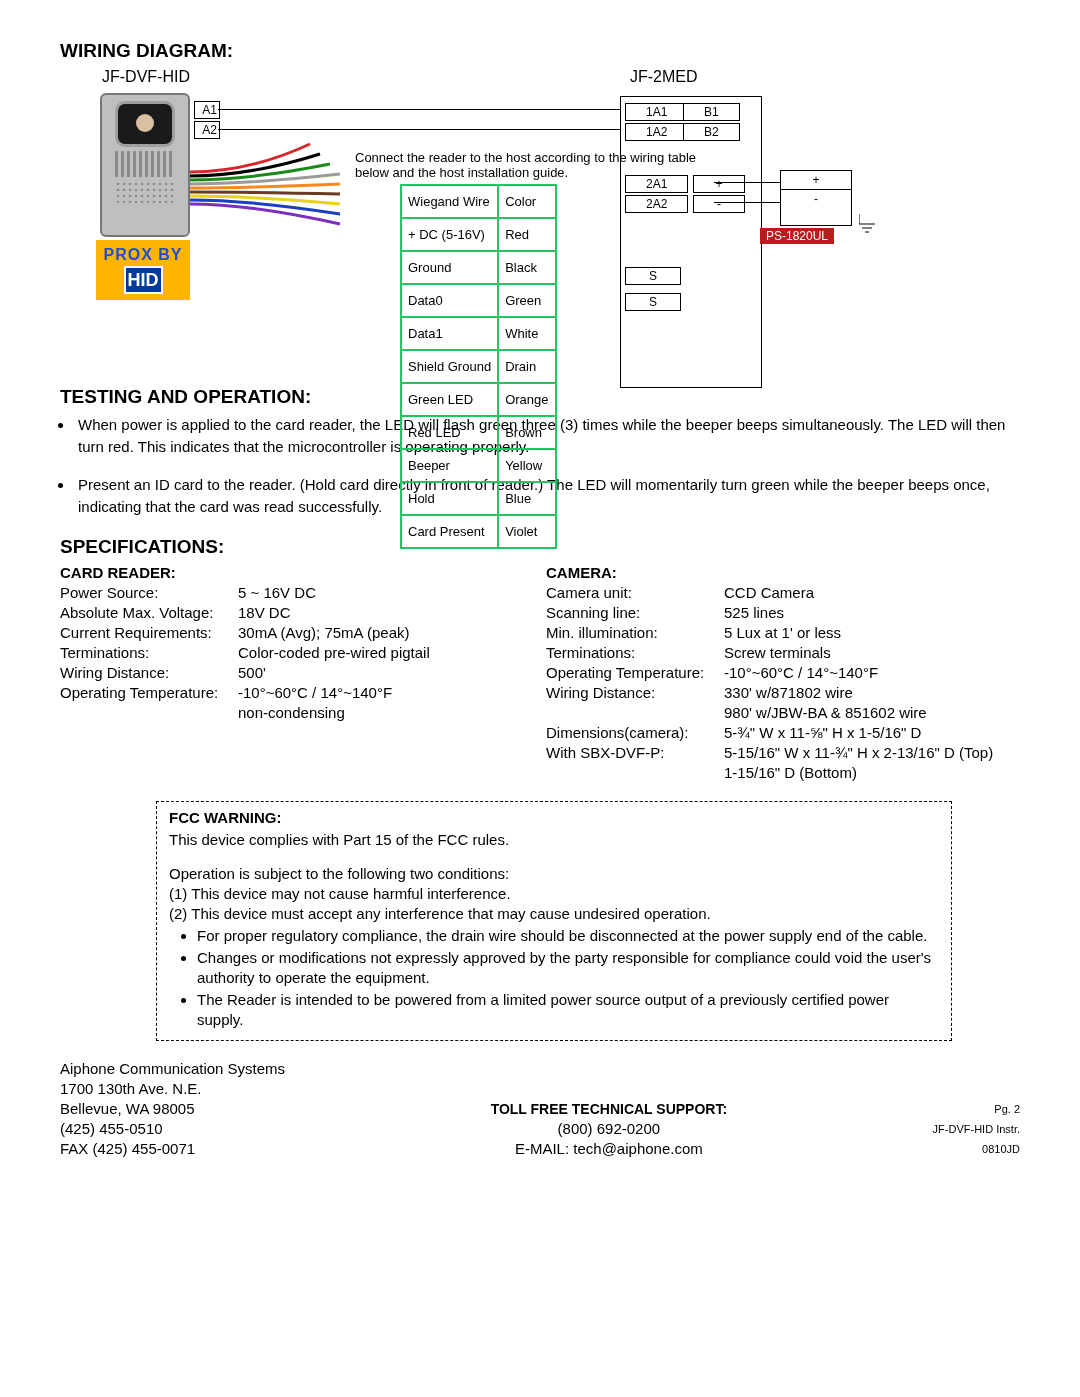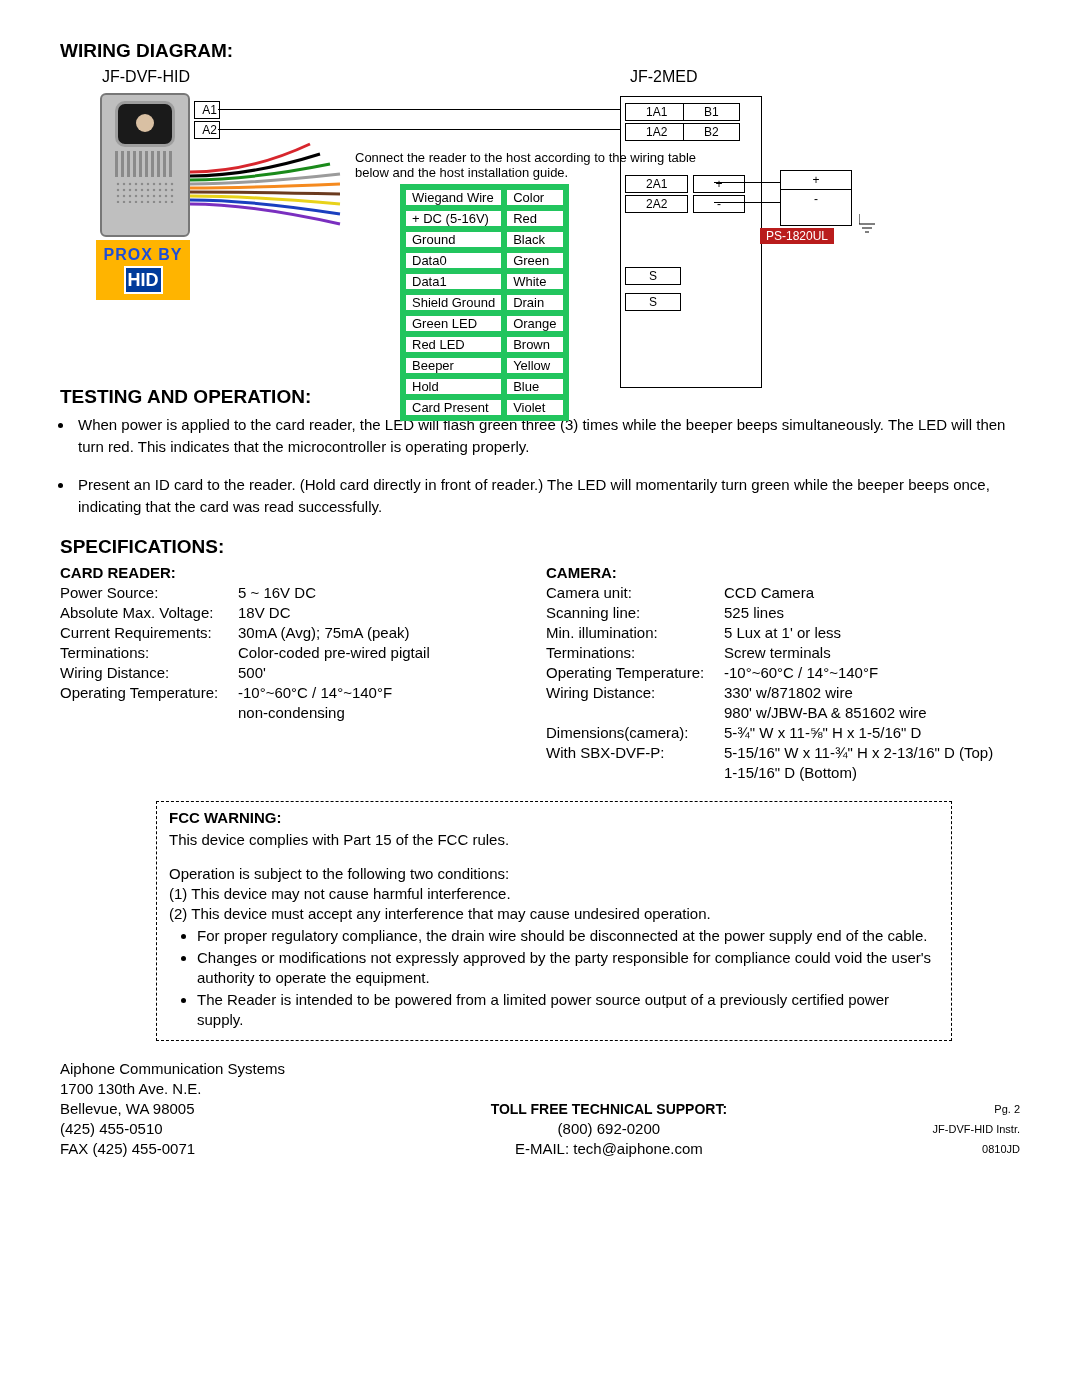--- a/index.html
+++ b/index.html
@@ -14,21 +14,21 @@
   .cam-dots{width:60px;height:22px;margin:4px auto 0 auto;background:radial-gradient(#8a8a8a 1.4px,transparent 1.6px);background-size:6px 6px}
   
   .hid{position:absolute;left:36px;top:172px;width:94px;height:60px;background:#ffb400;display:flex;flex-direction:column;align-items:center;justify-content:center;font-family:Impact,Arial;font-weight:bold}
   .hid-top{color:#1d4ed8;font-size:16px;letter-spacing:1px}
   .hid-box{background:#003b9b;color:#fff;padding:1px 2px;font-size:18px;line-height:22px;border:2px solid #fff;margin-top:2px}
   
   .fan{position:absolute;left:130px;top:104px}
   .fan svg{overflow:visible}
   
   .wtable{position:absolute;left:340px;top:116px;border:1px solid #000;border-collapse:collapse;font-size:13px}
-  .wtable td{border:6px solid #22c55e;padding:0 6px;line-height:15px}
+  .wtable td{border:2px solid #22c55e;padding:8px 6px;line-height:15px}
   .wnote{position:absolute;left:295px;top:82px;font-size:13px;line-height:15px;width:370px}
   
   .awire{position:absolute;border-top:1px solid #000}
   .termbox{position:absolute;border:1px solid #000;font-size:12px;padding:0 2px;background:#fff;line-height:16px;text-align:right}
   
   .med{position:absolute;left:560px;top:28px;width:140px;height:290px;border:1px solid #000}
   .med .pin{position:absolute;border:1px solid #000;font-size:12px;padding:0 20px;line-height:16px;background:#fff}
   
   .psbox{position:absolute;left:720px;top:102px;width:70px;height:54px;border:1px solid #000;font-size:12px;text-align:center}
   .pslabel{position:absolute;left:700px;top:160px;background:#b91c1c;color:#fff;font-size:12px;padding:1px 6px}

